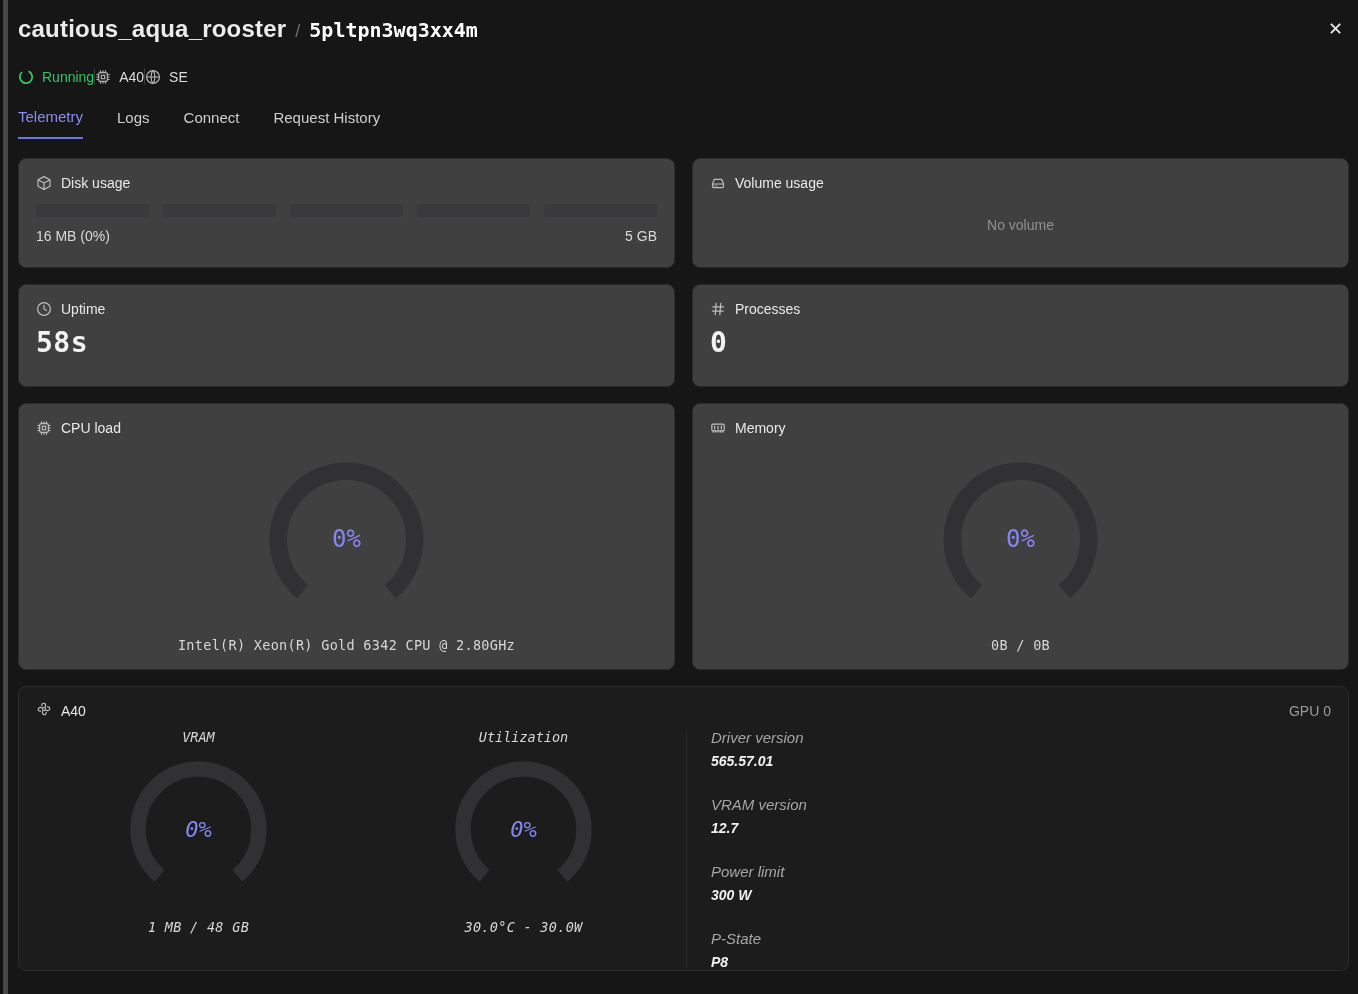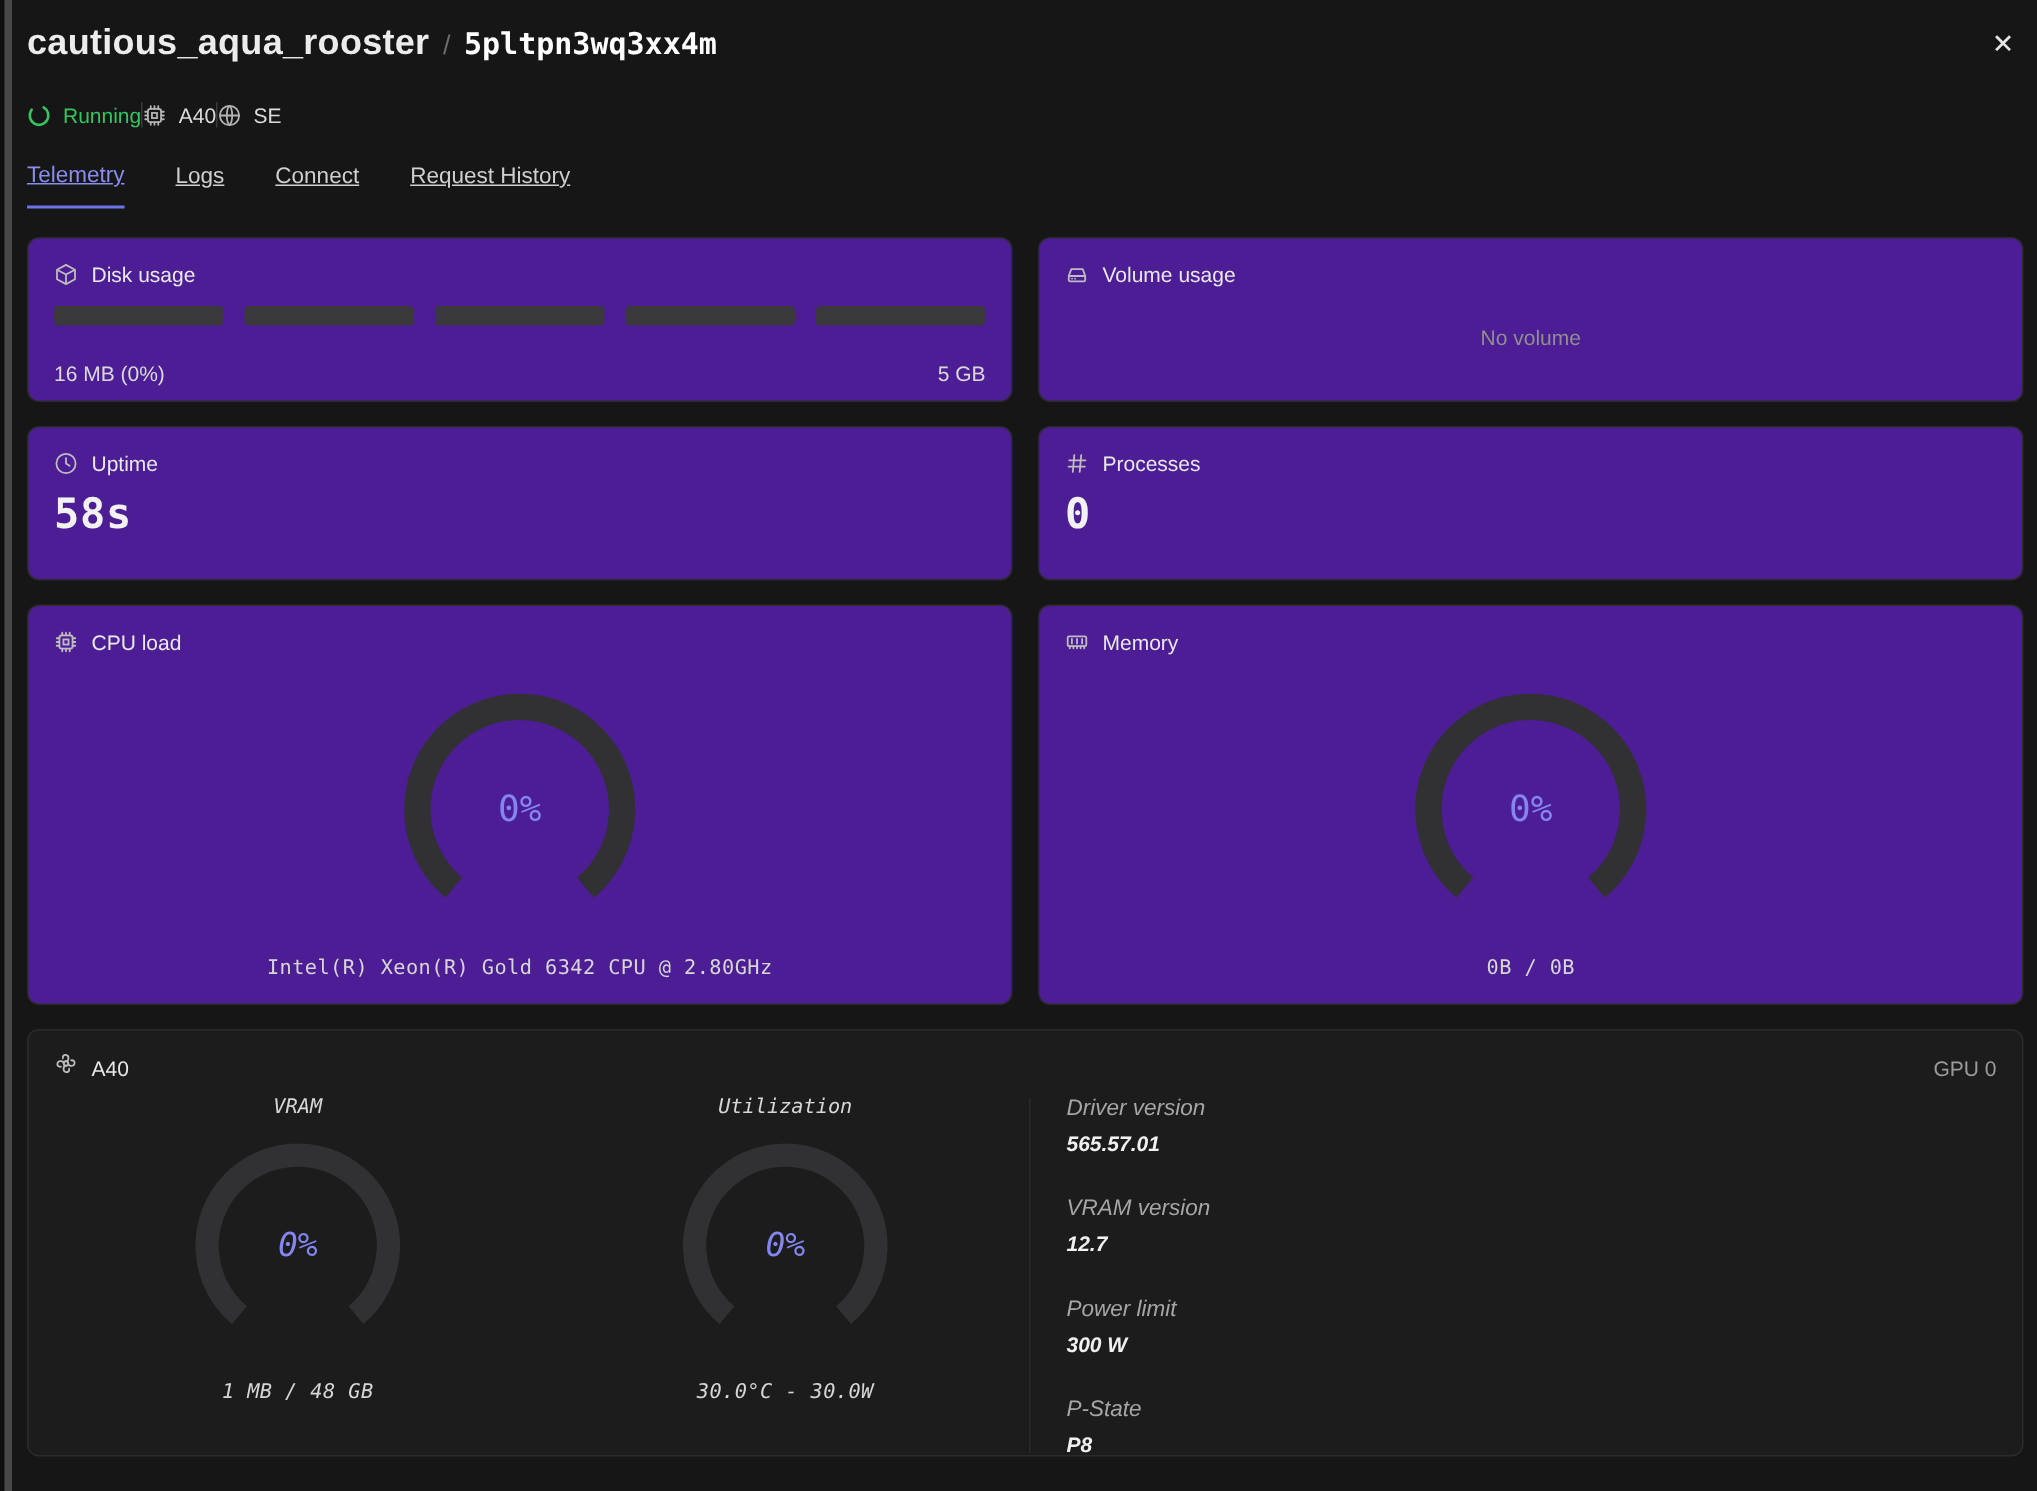--- a/index.html
+++ b/index.html
@@ -33,48 +33,48 @@
 
   
   .status-row { display: flex; align-items: center; margin-top: 25px; }
   .status-item { display: flex; align-items: center; gap: 8px; font-size: 14px; color: #dcdcdc; }
   .status-item svg { display: block; }
   .status-running { color: #36c45f; }
   .v-sep { width: 1px; height: 17px; background: #3a3a3a; }
 
   
   .tabs { display: flex; gap: 34px; margin-top: 23px; }
-  .tab { font-size: 15px; color: #cfcfcf; padding-bottom: 12px; cursor: pointer; background: none; border: none; font-family: inherit; text-decoration: underline; }
+  .tab { font-size: 15px; color: #cfcfcf; padding-bottom: 12px; cursor: pointer; background: none; border: none; font-family: inherit; }
   .tab.active { color: #8a8cf0; border-bottom: 2px solid #6f72e4; }
 
   
   .grid {
     margin-top: 19px;
     display: grid;
     grid-template-columns: 1fr 1fr;
     grid-template-rows: 110px 103px 267px;
     column-gap: 17px;
     row-gap: 16px;
   }
   .card {
-    background: #4c1d95;
+    background: #404040;
     border: 1px solid #2b2b2b;
     border-radius: 8px;
     padding: 16px 17px;
     display: flex;
     flex-direction: column;
   }
   .card-head { display: flex; align-items: center; gap: 9px; }
   .card-head svg { display: block; color: #bdbdbd; }
   .card-title { font-size: 14px; color: #e8e8e8; }
 
   
   .disk-bars { display: flex; gap: 14px; margin-top: 13px; }
   .disk-seg { flex: 1; height: 13px; background: #3a3a3c; border-radius: 3px; }
-  .disk-nums { display: flex; justify-content: space-between; margin-top: 24px; font-size: 14px; color: #d9d9d9; }
+  .disk-nums { display: flex; justify-content: space-between; margin-top: 11px; font-size: 14px; color: #d9d9d9; }
 
   
   .volume-empty { text-align: center; margin-top: 26px; font-size: 14px; color: #8f8f8f; }
 
   
   .big-value { font-size: 28px; font-weight: 700; color: #f2f2f2; margin-top: 9px; letter-spacing: .5px; }
 
   
   .gauge-wrap { position: relative; align-self: center; }
   .gauge-wrap svg { display: block; }

